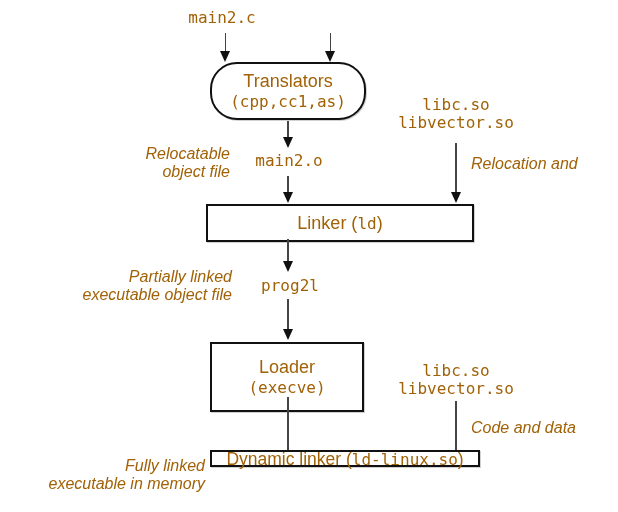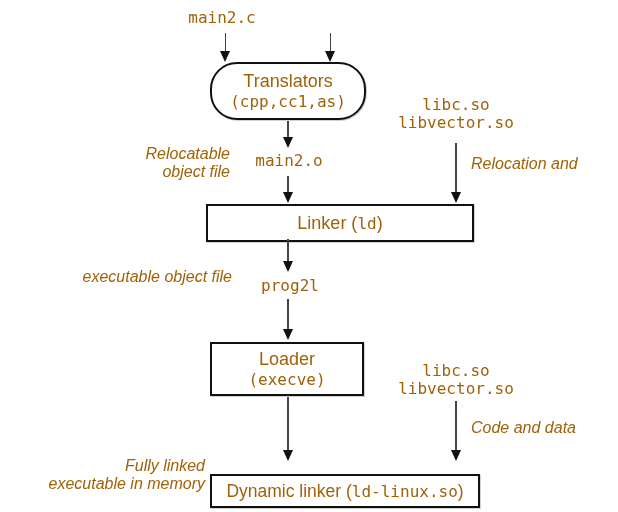--- a/index.html
+++ b/index.html
@@ -137,31 +137,32 @@
       <span>Linker (</span><span class="mono">ld</span><span>)</span>
     </div>
   </div>
 
   <div>
     <div class="shaft" style="left:287.2px; top:239px; height:23px;"></div>
     <div class="head" style="left:282.5px; top:261px;"></div>
   </div>
 
   <div class="note right-align" style="right:386px; top:268px;">
+    <div>Partially linked</div>
     <div>executable object file</div>
   </div>
 
   <div class="abs mono center-x" style="left:290px; top:277px;">prog2l</div>
 
   <div>
     <div class="shaft" style="left:287.2px; top:299px; height:31px;"></div>
     <div class="head" style="left:282.5px; top:329px;"></div>
   </div>
 
-  <div class="box" style="left:210px; top:342px; width:154px; height:54px;">
+  <div class="box" style="left:210px; top:342px; width:154px; height:70px;">
     <div class="title">Loader</div>
     <div class="mono">(execve)</div>
   </div>
 
   <div class="libs" style="left:456px; top:362px;">
     <span class="mono">libc.so</span>
     <span class="mono">libvector.so</span>
   </div>
 
   <div>
@@ -174,19 +175,19 @@
     <div class="head" style="left:450.5px; top:450px;"></div>
   </div>
 
   <div class="note right-align" style="right:413px; top:457px;">
     <div>Fully linked</div>
     <div>executable in memory</div>
   </div>
 
   <div class="note" style="left:471px; top:419px;">Code and data</div>
 
-  <div class="box" style="left:210px; top:474px; width:270px; height:34px;text-align:right;">
+  <div class="box" style="left:210px; top:450px; width:270px; height:17px;text-align:right;">
     <div class="title" style="font-size:17.5px;">
       <span>Dynamic linker (</span><span class="mono">ld-linux.so</span><span>)</span>
     </div>
   </div>
 
 </div>
 
 </body></html>

